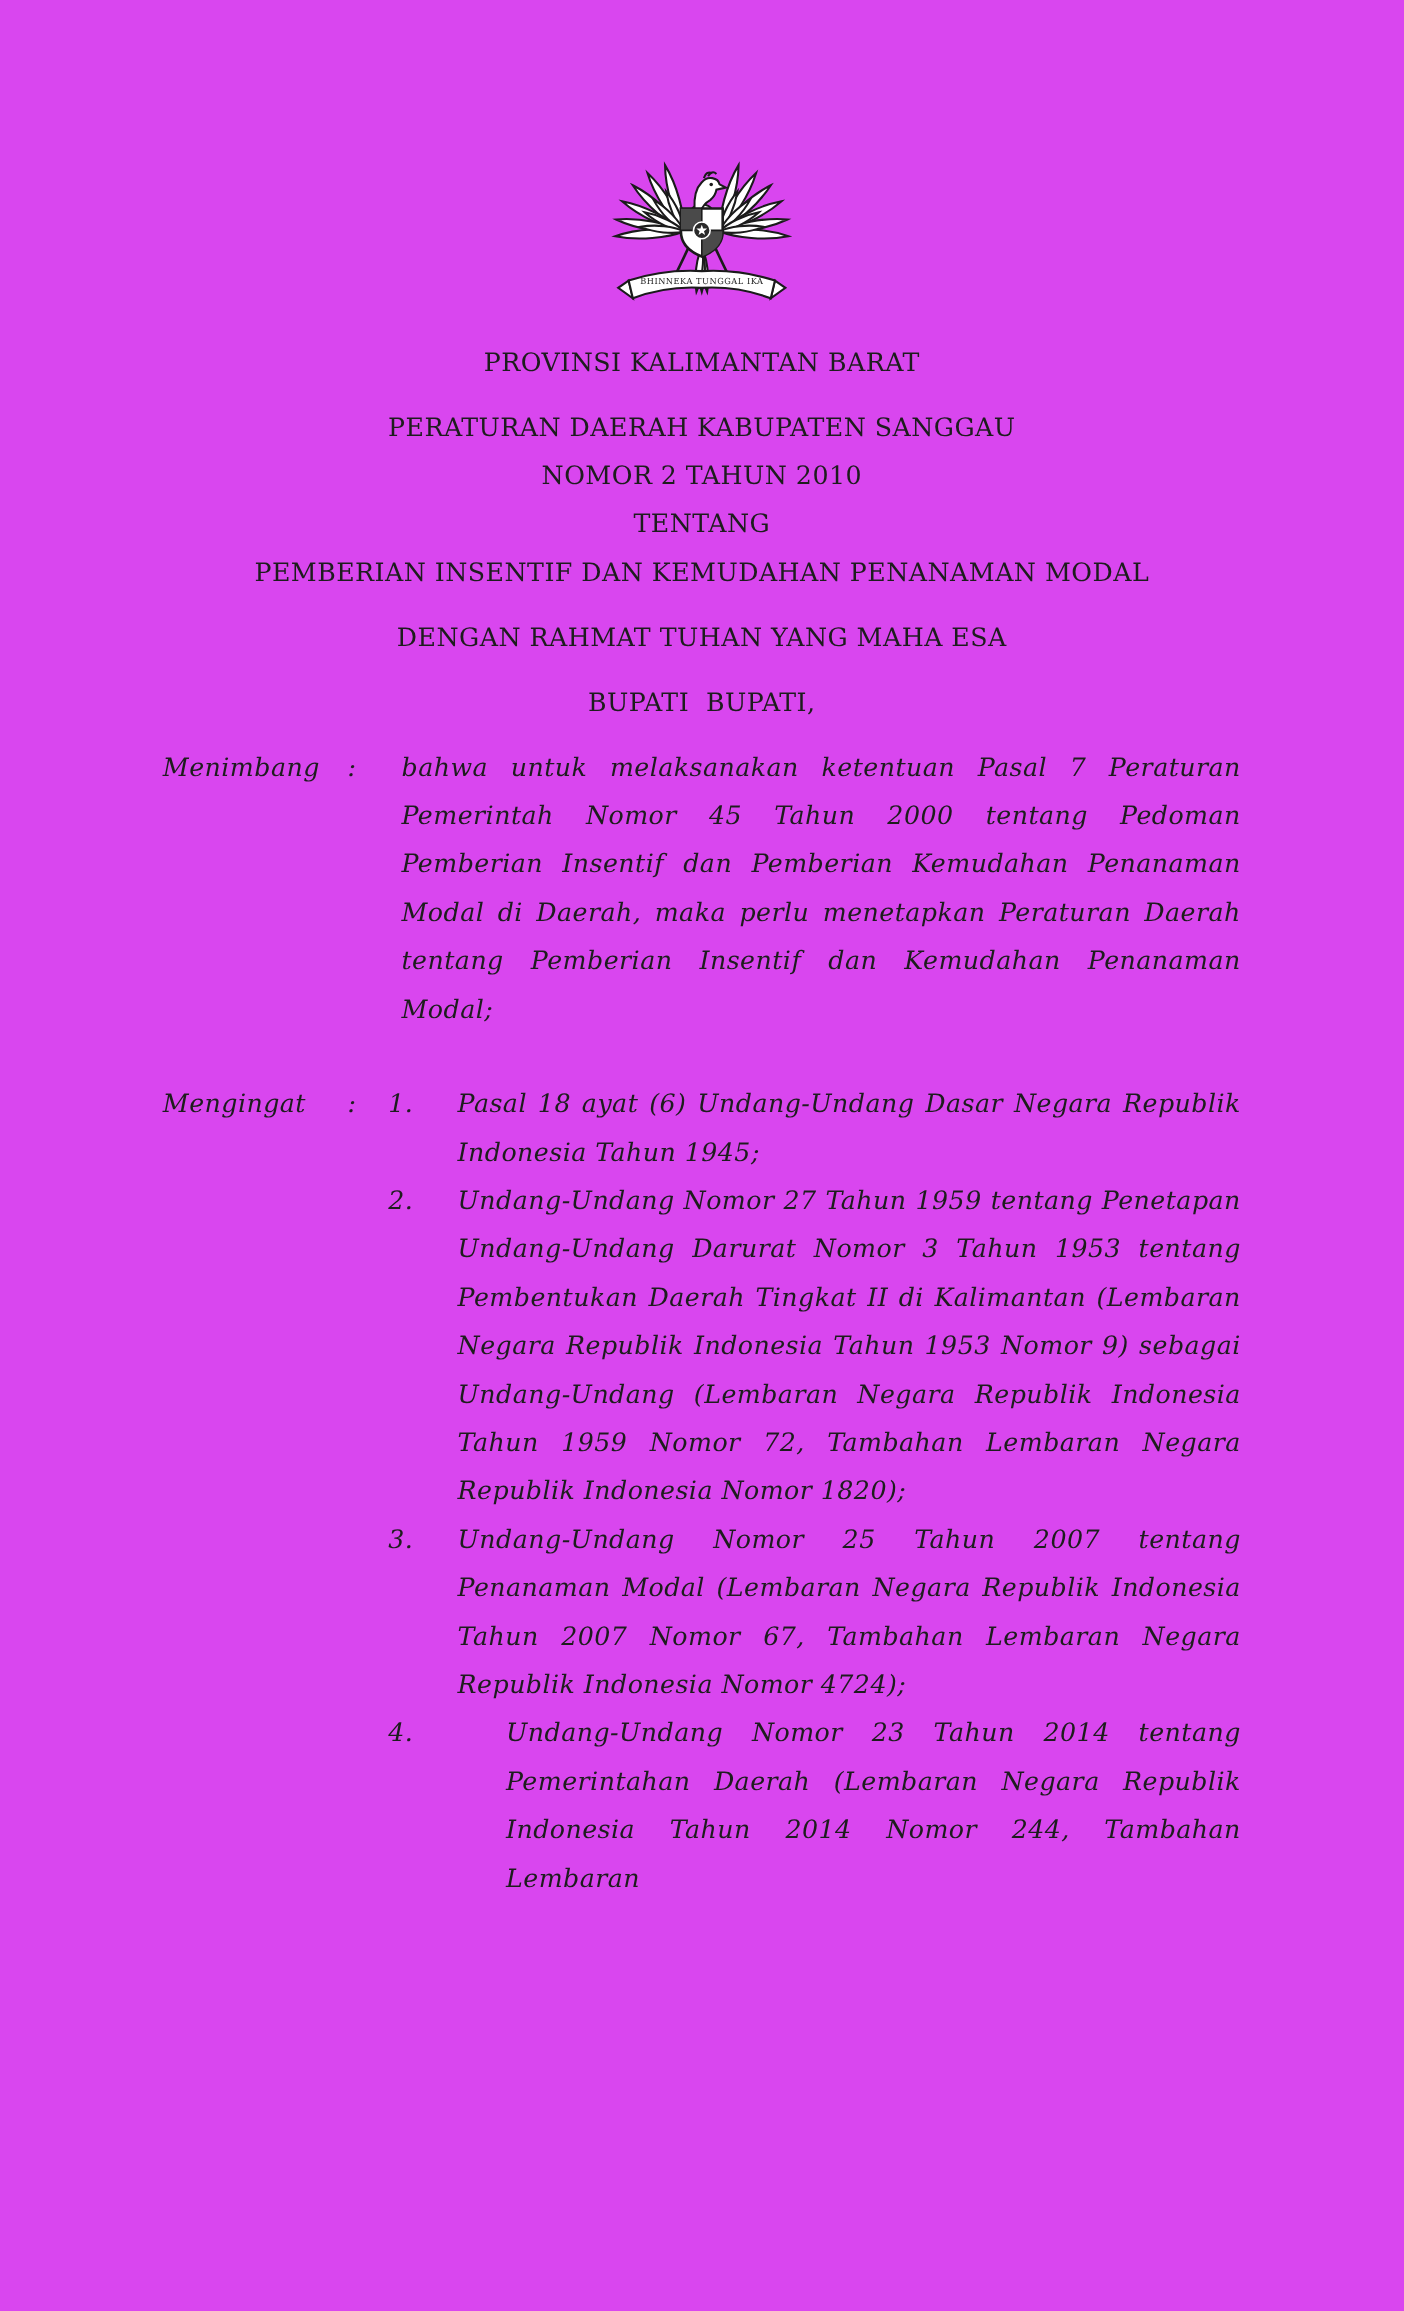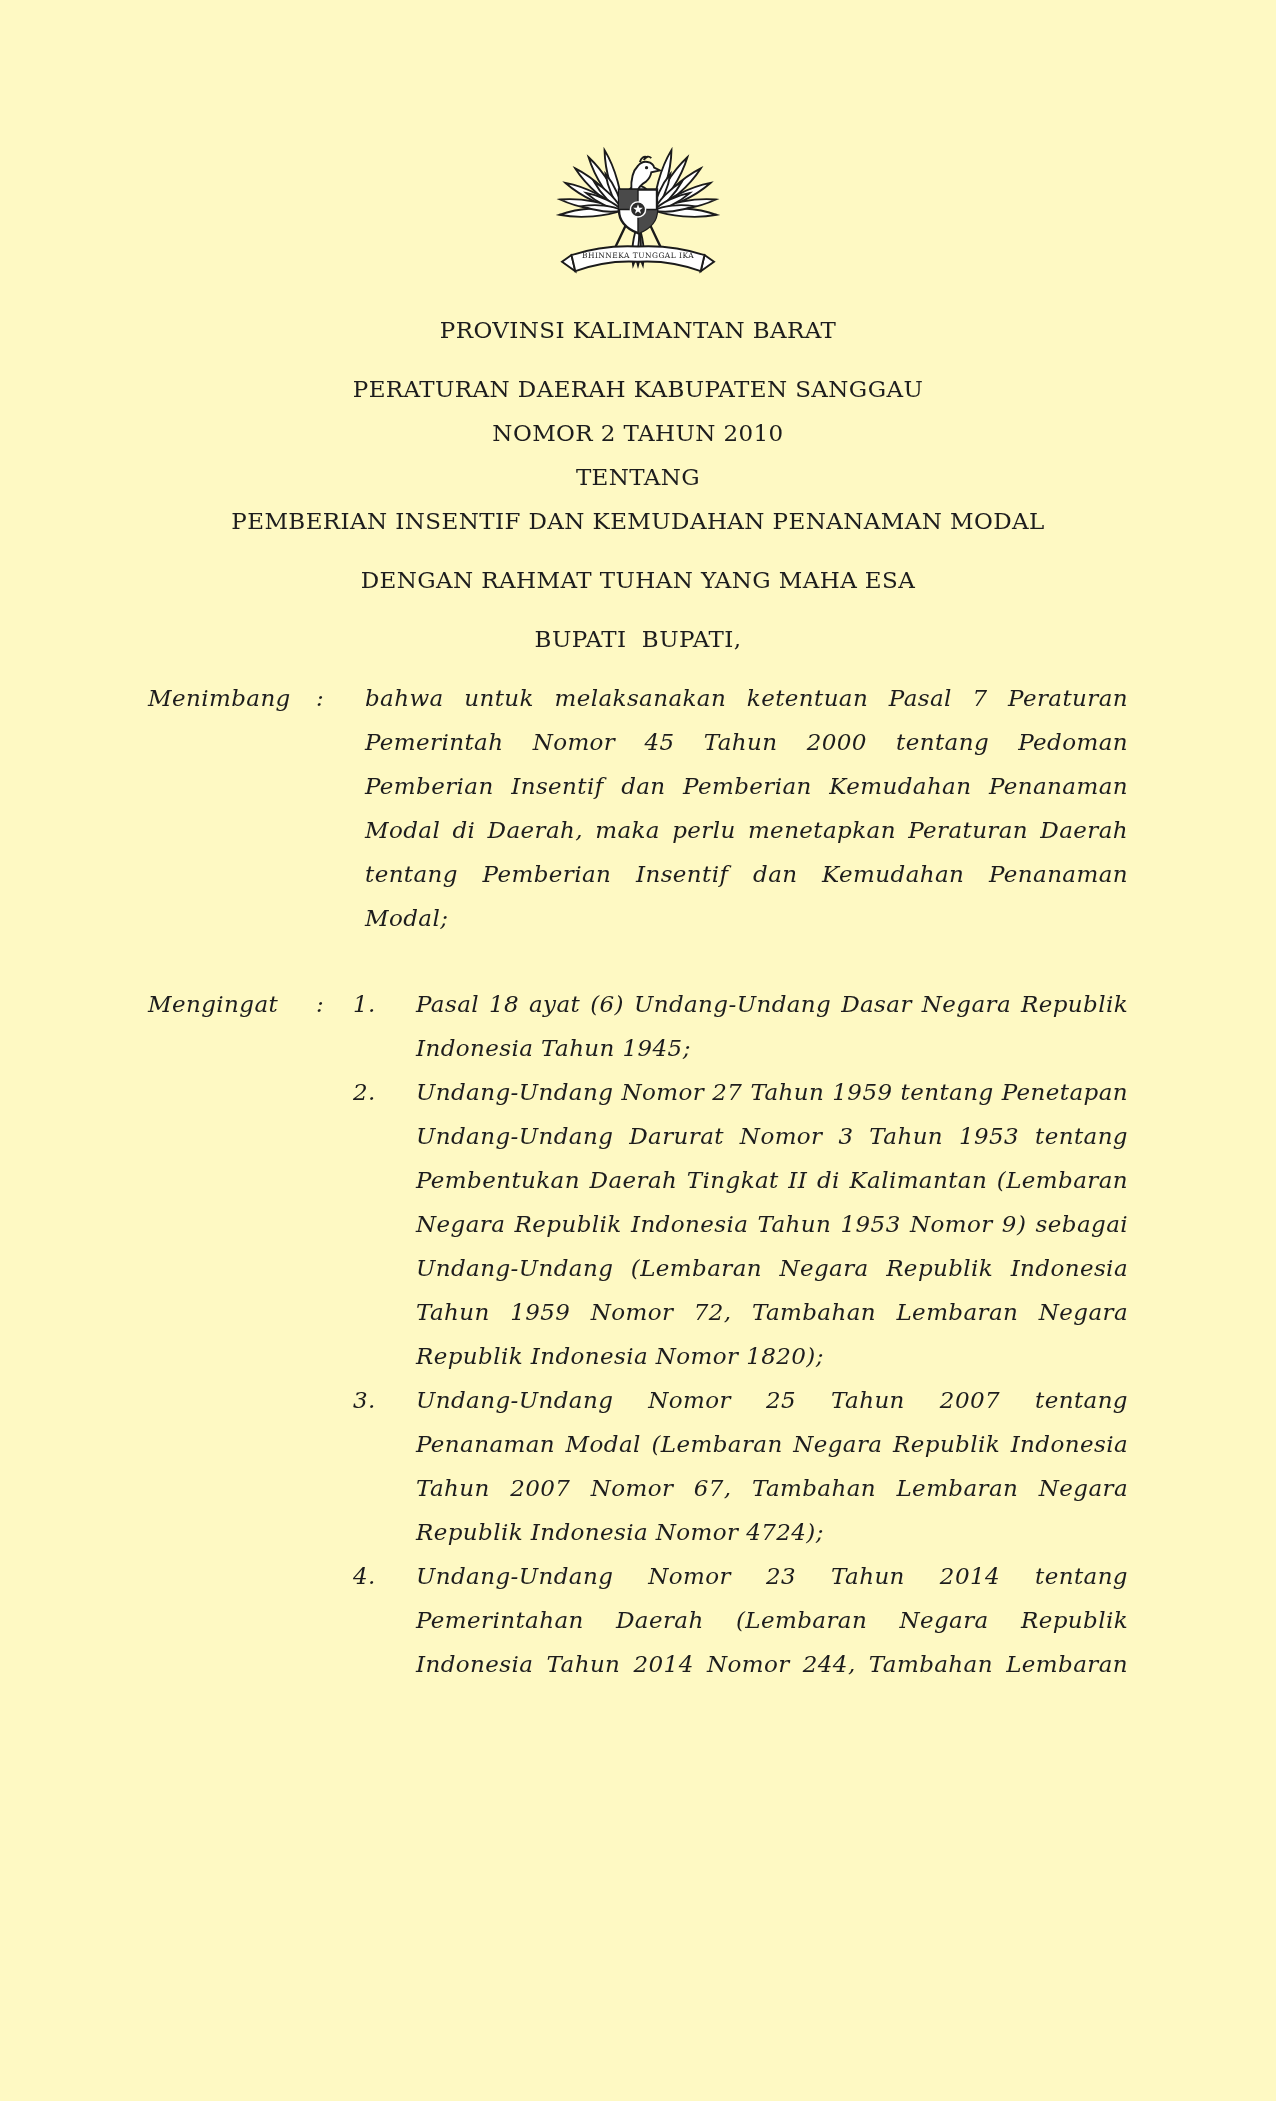--- a/index.html
+++ b/index.html
@@ -5,21 +5,21 @@
   * { margin: 0; padding: 0; box-sizing: border-box; }
   html, body { background: #ffffff; }
   body {
     width: 1276px;
     font-family: "DejaVu Serif", "Liberation Serif", serif;
     color: #1d1d1d;
   }
   .page {
     width: 1276px;
     min-height: 2101px;
-    background: #fef9c3;
+    background: #d946ef;
     padding: 118px 148px 80px 148px;
   }
   .emblem { text-align: center; margin-bottom: 24px; }
   .emblem svg { width: 190px; height: 162px; }
 
   .hline, .body-text {
     font-size: 23px;
     line-height: 44px;
     letter-spacing: 0.4px;
   }
@@ -32,21 +32,21 @@
     font-size: 23px;
     line-height: 44px;
     letter-spacing: 0.4px;
   }
   .menimbang { grid-template-columns: 168px 49px 1fr; margin-top: 15px; }
   .mengingat { grid-template-columns: 168px 37px 1fr; margin-top: 42px; }
   .ctext { text-align: justify; }
   .items { display: block; }
   .item { display: grid; grid-template-columns: 63px 1fr; }
   .itext { text-align: justify; }
-  .itext.cut { text-align-last: justify; }
+  .itext.cut { text-align-last: justify; margin-left: 44px; }
 </style>
 </head>
 <body>
 
 <div class="page">
 
   <div class="emblem">
     <svg viewBox="0 0 200 170" aria-hidden="true">
       <defs>
         <path id="feather" d="M0,0 C-5,-16 -6,-44 0,-66 C6,-44 5,-16 0,0 Z"></path>

